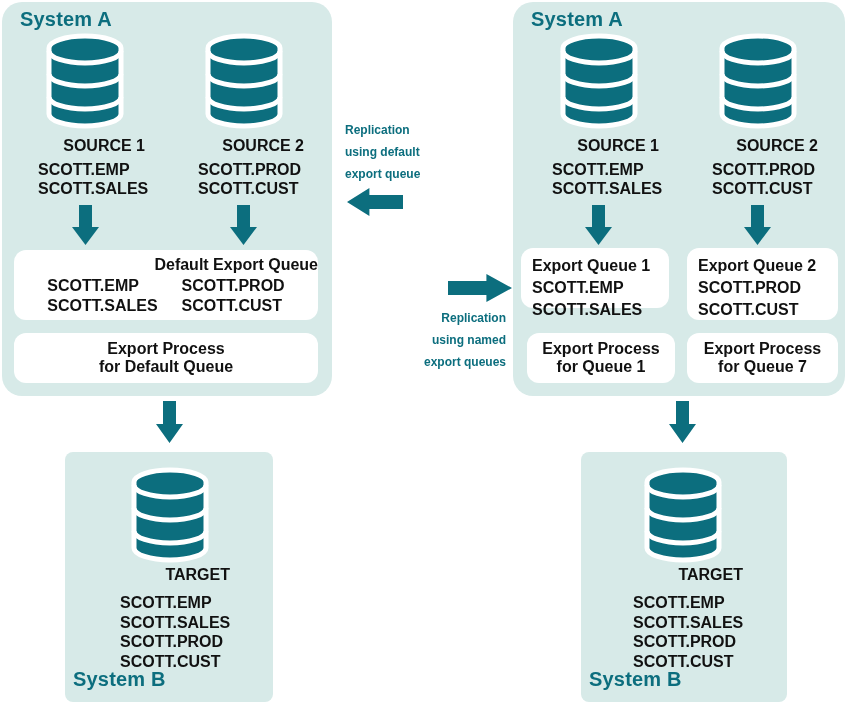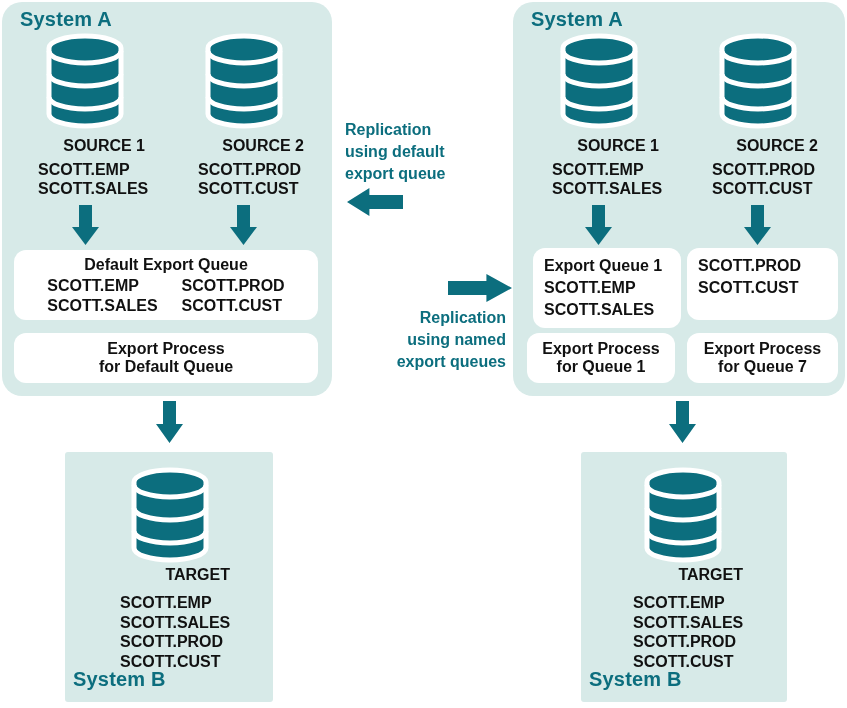--- a/index.html
+++ b/index.html
@@ -1,55 +1,55 @@
 <!DOCTYPE html>
 <html><head>
 <meta charset="utf-8">
 <style>
   html,body{margin:0;padding:0;background:#ffffff;}
   #stage{
     position:relative;width:847px;height:708px;background:#ffffff;overflow:hidden;
     font-family:"Liberation Sans", sans-serif;
   }
   .panel{position:absolute;background:#d7eae8;border-radius:20px;}
-  .panel-b{border-radius:3px;}
+  .panel-b{border-radius:8px;}
   .sys-title{
     position:absolute;font-size:20px;font-weight:bold;color:#0c6e7e;letter-spacing:0.2px;
   }
   .cyl{position:absolute;}
   .src-label{
     position:absolute;width:120px;text-align:right;
     font-size:16px;font-weight:bold;color:#111111;
   }
   .tbl-list{
     position:absolute;font-size:16px;font-weight:bold;color:#111111;line-height:19px;
   }
   .tbl-list.wide{line-height:19.5px;}
   .whitebox{
     position:absolute;background:#ffffff;border-radius:12px;
     font-size:16px;font-weight:bold;color:#111111;
   }
-  .qb-title{text-align:center;padding-top:6px;}
+  .qb-title{text-align:right;padding-top:6px;}
   .qb-cols{display:flex;justify-content:center;gap:24px;margin-top:2px;line-height:20px;}
   .proc{display:flex;flex-direction:column;justify-content:center;text-align:center;line-height:18px;}
   .named-queue{padding:7px 0 0 11px;line-height:22px;}
   .arrow-down{
     position:absolute;background:#0c6e7e;
     clip-path:polygon(26% 0, 74% 0, 74% 55%, 100% 55%, 50% 100%, 0 55%, 26% 55%);
   }
   .arrow-left{
     position:absolute;background:#0c6e7e;
     clip-path:polygon(0 50%, 40% 0, 40% 25%, 100% 25%, 100% 75%, 40% 75%, 40% 100%);
   }
   .arrow-right{
     position:absolute;background:#0c6e7e;
     clip-path:polygon(100% 50%, 60% 0, 60% 25%, 0 25%, 0 75%, 60% 75%, 60% 100%);
   }
   .mid-label{
-    position:absolute;font-size:16px;font-weight:bold;color:#0c6e7e;
+    position:absolute;font-size:12px;font-weight:bold;color:#0c6e7e;
     line-height:22px;white-space:pre-line;
   }
   .mid-label.right{text-align:right;}
 </style>
 </head>
 <body>
 
 <div id="stage">
 
   <div class="panel" style="left:2px;top:2px;width:330px;height:394px;">
@@ -146,26 +146,27 @@
       <div>SCOTT.SALES</div>
     </div>
     <div class="tbl-list" style="left:199px;top:158px;">
       <div>SCOTT.PROD</div>
       <div>SCOTT.CUST</div>
     </div>
 
     <div class="arrow-down" style="left:72px;top:203px;width:27px;height:40px;"></div>
     <div class="arrow-down" style="left:231px;top:203px;width:27px;height:40px;"></div>
 
-    <div class="whitebox named-queue" style="left:20px;top:246px;width:148px;height:80px;box-sizing:border-box;">
+    <div class="whitebox named-queue" style="left:8px;top:246px;width:148px;height:60px;box-sizing:border-box;">
       <div>Export Queue 1</div>
       <div>SCOTT.EMP</div>
       <div>SCOTT.SALES</div>
     </div>
     <div class="whitebox named-queue" style="left:174px;top:246px;width:151px;height:72px;box-sizing:border-box;">
+      <div>Export Queue 2</div>
       <div>SCOTT.PROD</div>
       <div>SCOTT.CUST</div>
     </div>
 
     <div class="whitebox proc" style="left:14px;top:331px;width:148px;height:50px;">
       <div>Export Process</div>
       <div>for Queue 1</div>
     </div>
     <div class="whitebox proc" style="left:174px;top:331px;width:151px;height:50px;">
       <div>Export Process</div>

